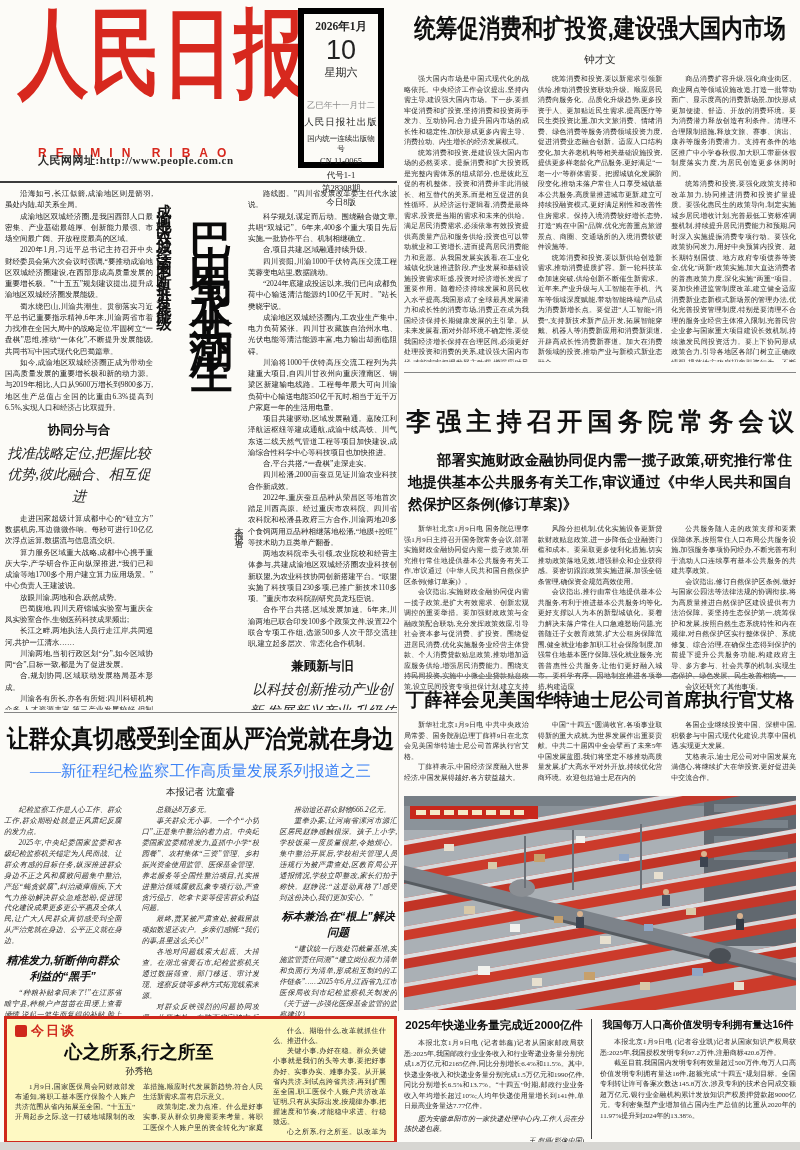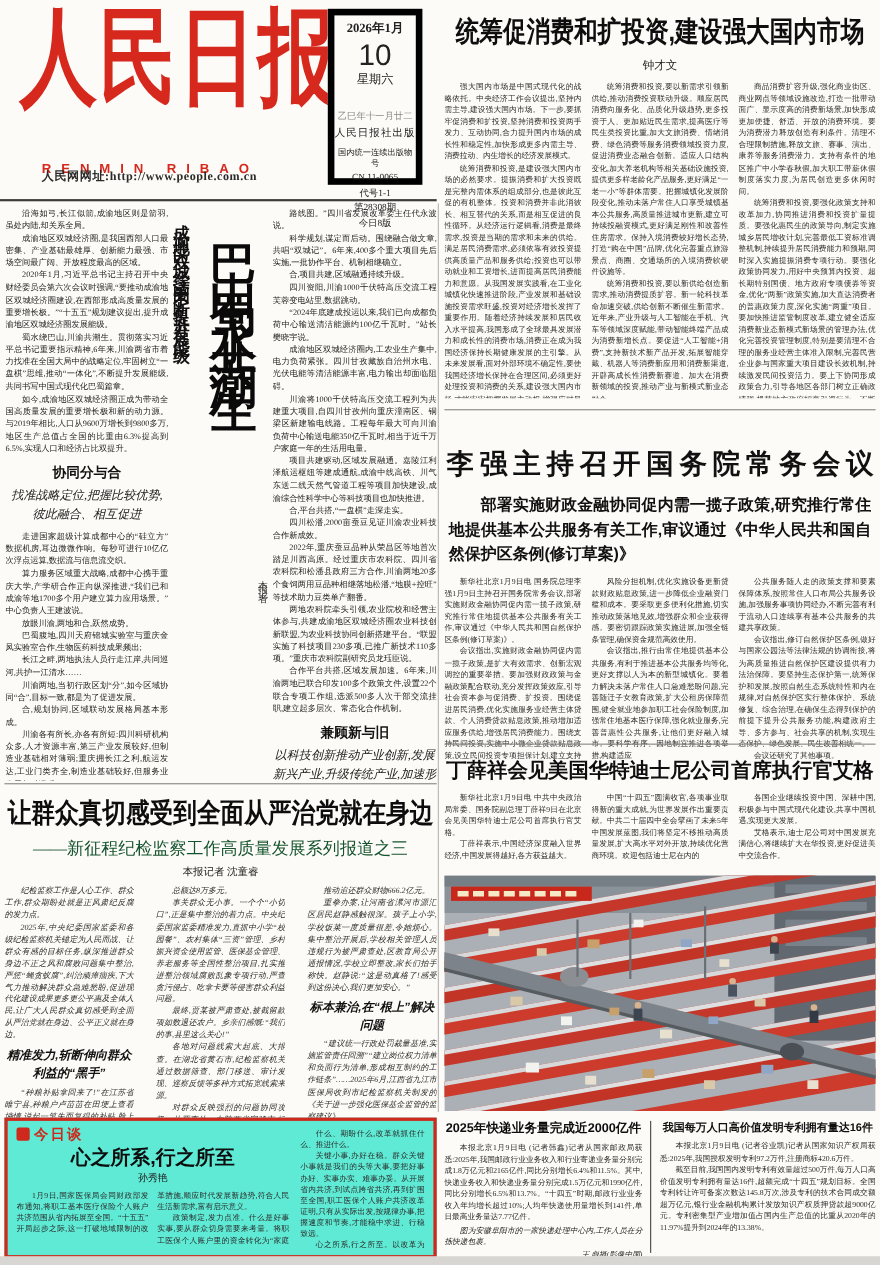--- a/index.html
+++ b/index.html
@@ -41,21 +41,21 @@
   .b-left{width:148px;font-size:7.5px;line-height:1.5;text-align:justify;overflow:hidden;}
   .b-mid{width:95px;position:relative;}
   .b-right{flex:1;font-size:7.5px;line-height:1.5;text-align:justify;overflow:hidden;}
   .b-sub-v{position:absolute;left:1px;top:4px;writing-mode:vertical-rl;font-size:15px;font-weight:700;
            letter-spacing:7px;color:#111;font-family:"Liberation Sans","DejaVu Sans",sans-serif;}
   .b-title-v{position:absolute;left:30px;top:2px;writing-mode:vertical-rl;font-size:43px;font-weight:900;
              letter-spacing:21px;color:#0a0a0a;font-family:"Liberation Sans","DejaVu Sans",sans-serif;}
   .b-byline-v{position:absolute;left:79px;top:332px;writing-mode:vertical-rl;font-size:9px;letter-spacing:4px;color:#333;}
   .sec-t{font-size:12.5px;font-weight:800;text-align:center;margin:8px 0 3px;color:#111;
          font-family:"Liberation Sans","DejaVu Sans",sans-serif;text-indent:0;}
-  .sec-s{font-size:11px;font-style:italic;text-align:center;line-height:1.55;margin:0 0 5px;color:#222;text-indent:0;}
+  .sec-s{font-size:14px;font-style:italic;text-align:center;line-height:1.55;margin:0 0 5px;color:#222;text-indent:0;}
   
   .liqiang{left:404px;top:372px;width:392px;height:303px;border-top:1px solid #858585;box-sizing:border-box;padding-top:32px;}
   .lq-title{font-size:25px;font-weight:700;color:#111;text-align:justify;text-align-last:justify;margin:0 2px;}
   .lq-sub{font-size:14.5px;font-weight:800;line-height:1.5;text-align:justify;text-indent:2em;margin:12px 4px 9px;color:#101010;}
   .liqiang .cols{gap:9px;height:166px;}
   
   .ding{left:404px;top:676px;width:392px;height:118px;border-top:1px solid #858585;box-sizing:border-box;padding-top:10px;}
   .dx-title{font-size:18.5px;font-weight:800;white-space:nowrap;text-align:center;color:#0f0f0f;margin:0 0 8px;}
   .ding .cols{gap:9px;height:70px;}
   
@@ -69,29 +69,29 @@
   .patent{flex:1;padding-left:8px;}
   .br-title{font-size:11.5px;font-weight:800;white-space:nowrap;text-align:center;margin:2px 0 5px;color:#0e0e0e;}
   .br-title2{font-size:10px;}
   .br-body{font-size:7px;line-height:1.5;text-align:justify;color:#2b2b2b;}
   .cap{font-size:7px;line-height:1.5;font-style:italic;text-align:justify;text-indent:2em;margin:2px 0 0;}
   .credit{font-size:7px;font-style:italic;text-align:right;margin-top:1px;}
   
   .qunzhong{left:4px;top:712px;width:393px;height:300px;border-top:1px solid #858585;box-sizing:border-box;padding-top:9px;}
   .qz-title{font-size:21.5px;font-weight:900;white-space:nowrap;text-align:center;color:#0d0d0d;margin:0;
             transform:scaleY(1.15);transform-origin:center top;}
-  .qz-sub{font-size:15.5px;text-align:center;margin:10px 0 4px;color:#14532d;}
+  .qz-sub{font-size:15.5px;text-align:center;margin:10px 0 4px;color:#3b82f6;}
   .qz-byline{font-size:9.5px;text-align:center;margin:0 0 6px;}
   .qunzhong .cols{gap:20px;height:212px;font-style:italic;}
   .qunzhong .col{font-size:7.3px;}
   .qz-h4{font-size:11px;font-weight:800;text-align:center;line-height:1.4;margin:6px 0 4px;color:#111;
          font-family:"Liberation Sans","DejaVu Sans",sans-serif;}
   
   .jinritan{left:4px;top:1016px;width:393px;height:128px;border:3px solid #cf281c;box-sizing:border-box;
-            padding:4px 8px 4px 8px;display:flex;gap:10px;background:#5eead4;}
+            padding:4px 8px 4px 8px;display:flex;gap:10px;background:#fef9c3;}
   .jrt-left{width:248px;}
   .jrt-head{display:flex;align-items:center;gap:4px;height:15px;}
   .jrt-logo{width:12px;height:12px;background:#cf281c;border-radius:2px;}
   .jrt-label{color:#cf281c;font-weight:800;font-size:13px;letter-spacing:2px;}
   .jrt-title{text-align:center;font-size:18px;font-weight:900;margin:2px 0 1px;color:#0d0d0d;}
   .jrt-author{text-align:center;font-size:9px;margin:0 0 4px;}
   .jrt-cols{column-count:2;column-gap:8px;font-size:7px;line-height:1.45;text-align:justify;height:56px;overflow:hidden;color:#2b2b2b;}
   .jrt-right{flex:1;font-size:7px;line-height:1.45;text-align:justify;overflow:hidden;padding-top:3px;color:#2b2b2b;}
 </style>
 </head>

